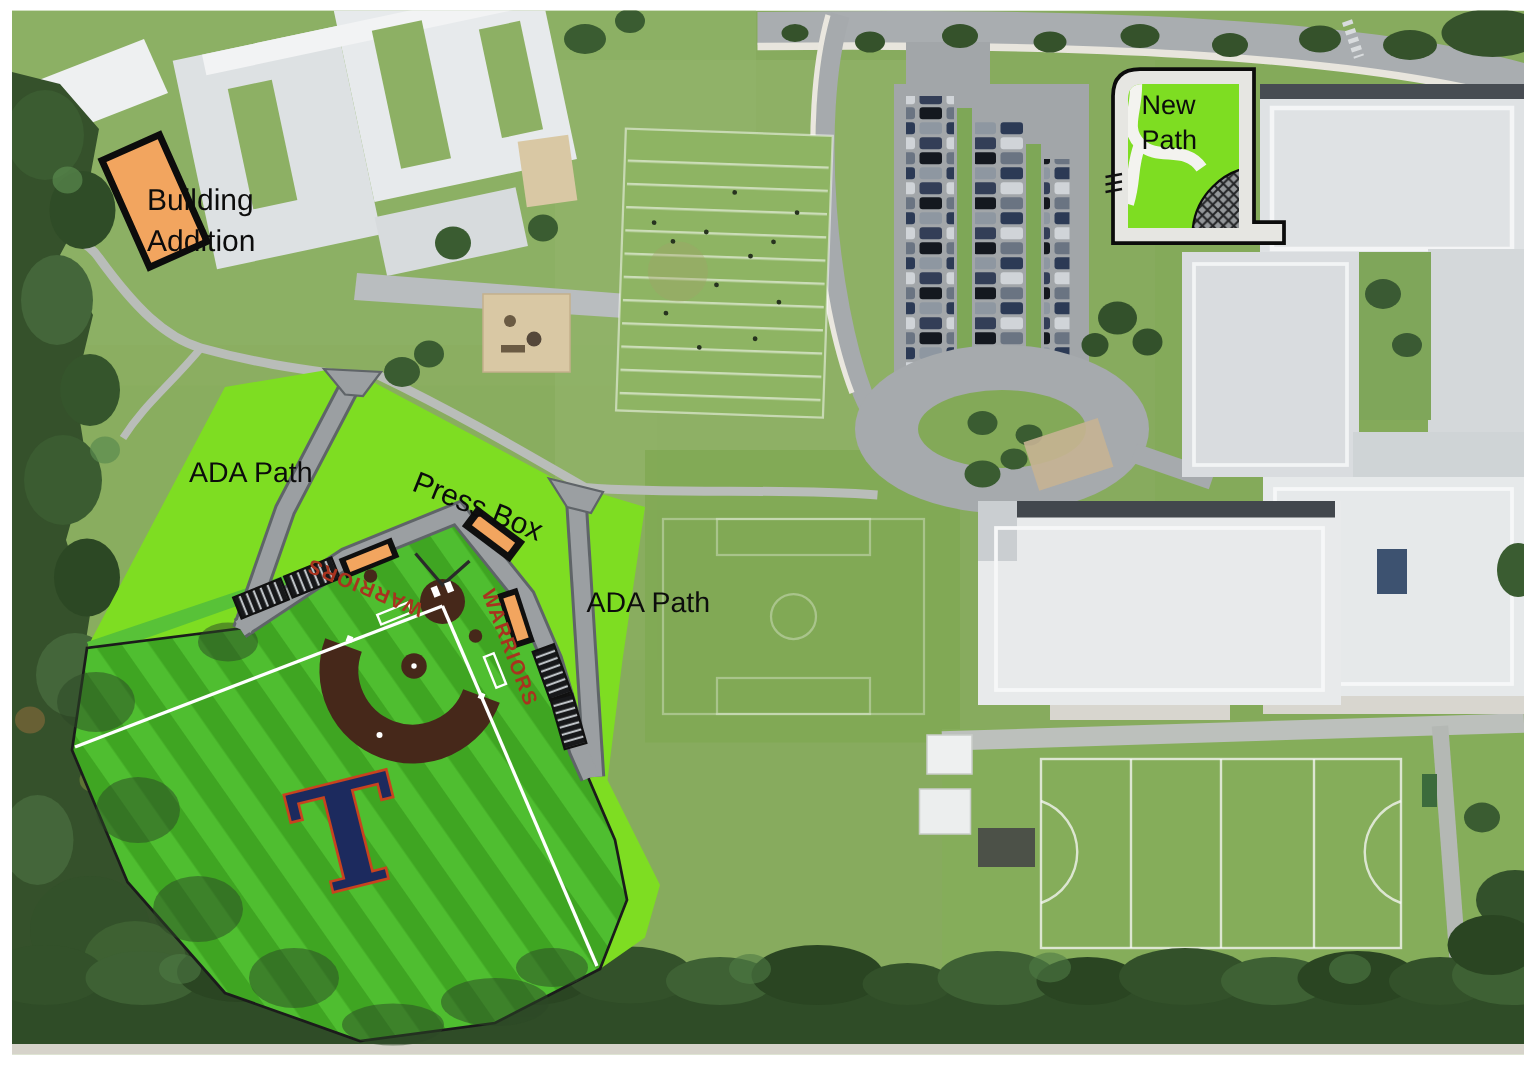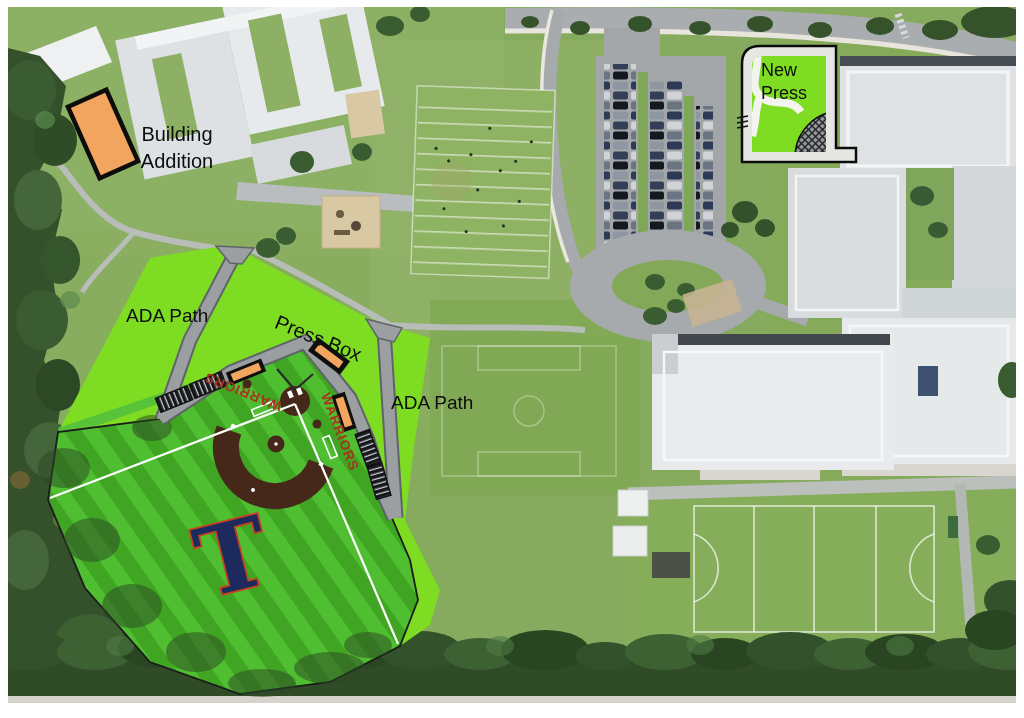--- a/index.html
+++ b/index.html
@@ -1,21 +1,21 @@
 <!DOCTYPE html>
 <html><head>
 <meta charset="utf-8">
 <style>
   html,body{margin:0;padding:0;background:#ffffff;}
   #stage{position:relative;width:1024px;height:718px;background:#ffffff;overflow:hidden;
          font-family:"Liberation Sans",sans-serif;}
   #scene{position:absolute;left:0;top:0;}
   .lbl{position:absolute;color:#0c0c0c;font-size:20px;line-height:1.35;white-space:nowrap;z-index:5;}
   .lbl.wrap{white-space:normal;}
-  #building-addition-label{left:126px;top:121px;width:102px;font-size:20px;text-align:center;}
+  #building-addition-label{left:98px;top:121px;width:102px;font-size:20px;}
   #ada-path-west-label{left:126px;top:303px;font-size:19px;}
   #press-box-label{left:281px;top:309px;font-size:20px;transform:rotate(22deg);transform-origin:0 0;}
   #ada-path-east-label{left:391px;top:390px;font-size:19px;}
   #new-entry-label{left:761px;top:59px;width:62px;font-size:18px;line-height:1.25;}
 </style>
 </head>
 <body>
 
 <div id="stage">
 <svg id="scene" width="1024" height="718" viewBox="0 0 1024 718">
@@ -378,14 +378,14 @@
   <text transform="translate(283,403) rotate(202)" font-family="Liberation Sans, sans-serif" font-weight="bold" font-size="13.5" letter-spacing="1" fill="#a8331f">WARRIORS</text>
   <text transform="translate(321,395) rotate(69)" font-family="Liberation Sans, sans-serif" font-weight="bold" font-size="13.5" letter-spacing="1" fill="#a8331f">WARRIORS</text>
   <text transform="translate(206,598) rotate(-14)" font-family="DejaVu Serif, serif" font-weight="bold" font-size="95" fill="#1c2a5e" stroke="#c8431f" stroke-width="3.5" paint-order="stroke">T</text>
 </g>
 </svg>
 
 <div class="lbl wrap" id="building-addition-label">Building Addition</div>
 <div class="lbl" id="ada-path-west-label">ADA Path</div>
 <div class="lbl" id="press-box-label">Press Box</div>
 <div class="lbl" id="ada-path-east-label">ADA Path</div>
-<div class="lbl wrap" id="new-entry-label">New Press</div>
+<div class="lbl wrap" id="new-entry-label">New Path</div>
 </div>
 
 </body></html>

